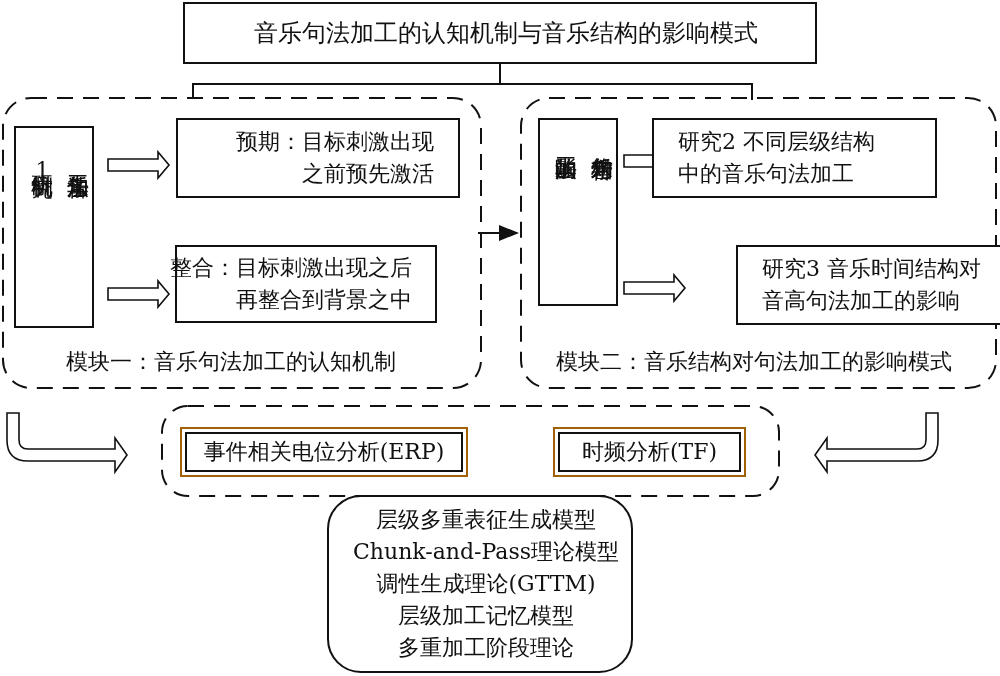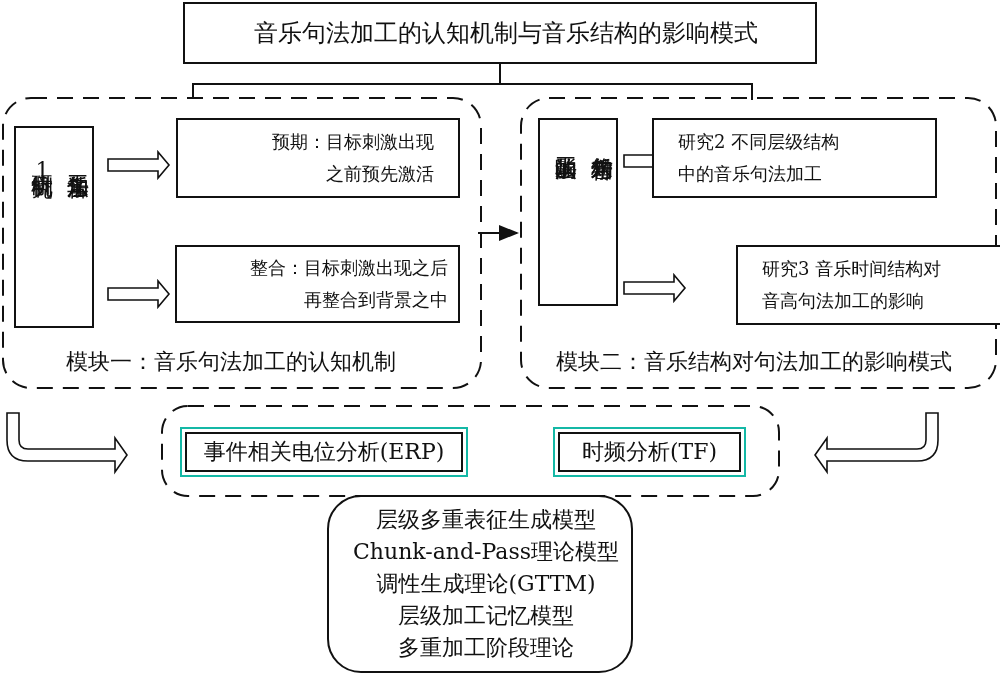--- a/index.html
+++ b/index.html
@@ -6,23 +6,23 @@
   body { width: 1000px; height: 676px; position: relative; overflow: hidden;
          font-family: "DejaVu Serif", "Liberation Serif", serif; color: #111; }
   .abs { position: absolute; box-sizing: border-box; padding-left: 12px; }
   .box { border: 2px solid #111; background: #fff; }
   #title-box { left: 183px; top: 2px; width: 634px; height: 62px;
                display: flex; align-items: center; justify-content: center; }
   #title-box span { font-size: 24px; }
   .vcol { display: flex; flex-direction: row-reverse; justify-content: center; gap: 8px; padding-top: 30px; }
   .vcol .col { writing-mode: vertical-rl; text-orientation: upright; font-size: 22px; line-height: 28px; letter-spacing: 0px; }
   .pbox { display: flex; flex-direction: column; justify-content: center; padding: 0 14px; }
-  .pbox .line { font-size: 18px; line-height: 32px; white-space: nowrap; }
+  .pbox .line { font-size: 22px; line-height: 32px; white-space: nowrap; }
   .module-label { font-size: 22px; line-height: 28px; white-space: nowrap; }
-  .dbl { border: 2px solid #14b8a6; padding: 3px; background: #fff; }
+  .dbl { border: 2px solid #a16207; padding: 3px; background: #fff; }
   .dbl .inner { border: 2px solid #111; height: 100%; box-sizing: border-box;
                 display: flex; align-items: center; justify-content: center; font-size: 22px; }
   #theory-box { left: 327px; top: 495px; width: 306px; height: 178px; border: 2px solid #111;
                 border-radius: 34px; background: #fff;
                 display: flex; flex-direction: column; align-items: center; justify-content: center; }
   #theory-box .line { font-size: 22px; line-height: 32px; white-space: nowrap; }
   svg.overlay { position: absolute; left: 0; top: 0; width: 1000px; height: 676px; pointer-events: none; }
 </style>
 </head>
 <body>
@@ -63,21 +63,21 @@
 <div class="abs box vcol" style="left:14px; top:126px; width:80px; height:202px;">
   <span class="col">音乐句法加工</span>
   <span class="col" style="padding-top:0;">机制研究1</span>
 </div>
 
 <div class="abs box pbox" style="left:176px; top:118px; width:284px; height:80px; align-items:flex-end; padding-right:24px;">
   <span class="line">预期：目标刺激出现</span>
   <span class="line">之前预先激活</span>
 </div>
 
-<div class="abs box pbox" style="left:175px; top:245px; width:285px; height:78px; align-items:flex-end; padding-right:10px;">
+<div class="abs box pbox" style="left:175px; top:245px; width:262px; height:78px; align-items:flex-end; padding-right:23px;">
   <span class="line">整合：目标刺激出现之后</span>
   <span class="line">再整合到背景之中</span>
 </div>
 
 <div class="abs module-label" style="left:54px; top:348px;">模块一：音乐句法加工的认知机制</div>
 
 <div class="abs box vcol" style="left:538px; top:118px; width:80px; height:188px; padding-top:20px;">
   <span class="col">音乐结构对句</span>
   <span class="col">法加工的影响</span>
 </div>

